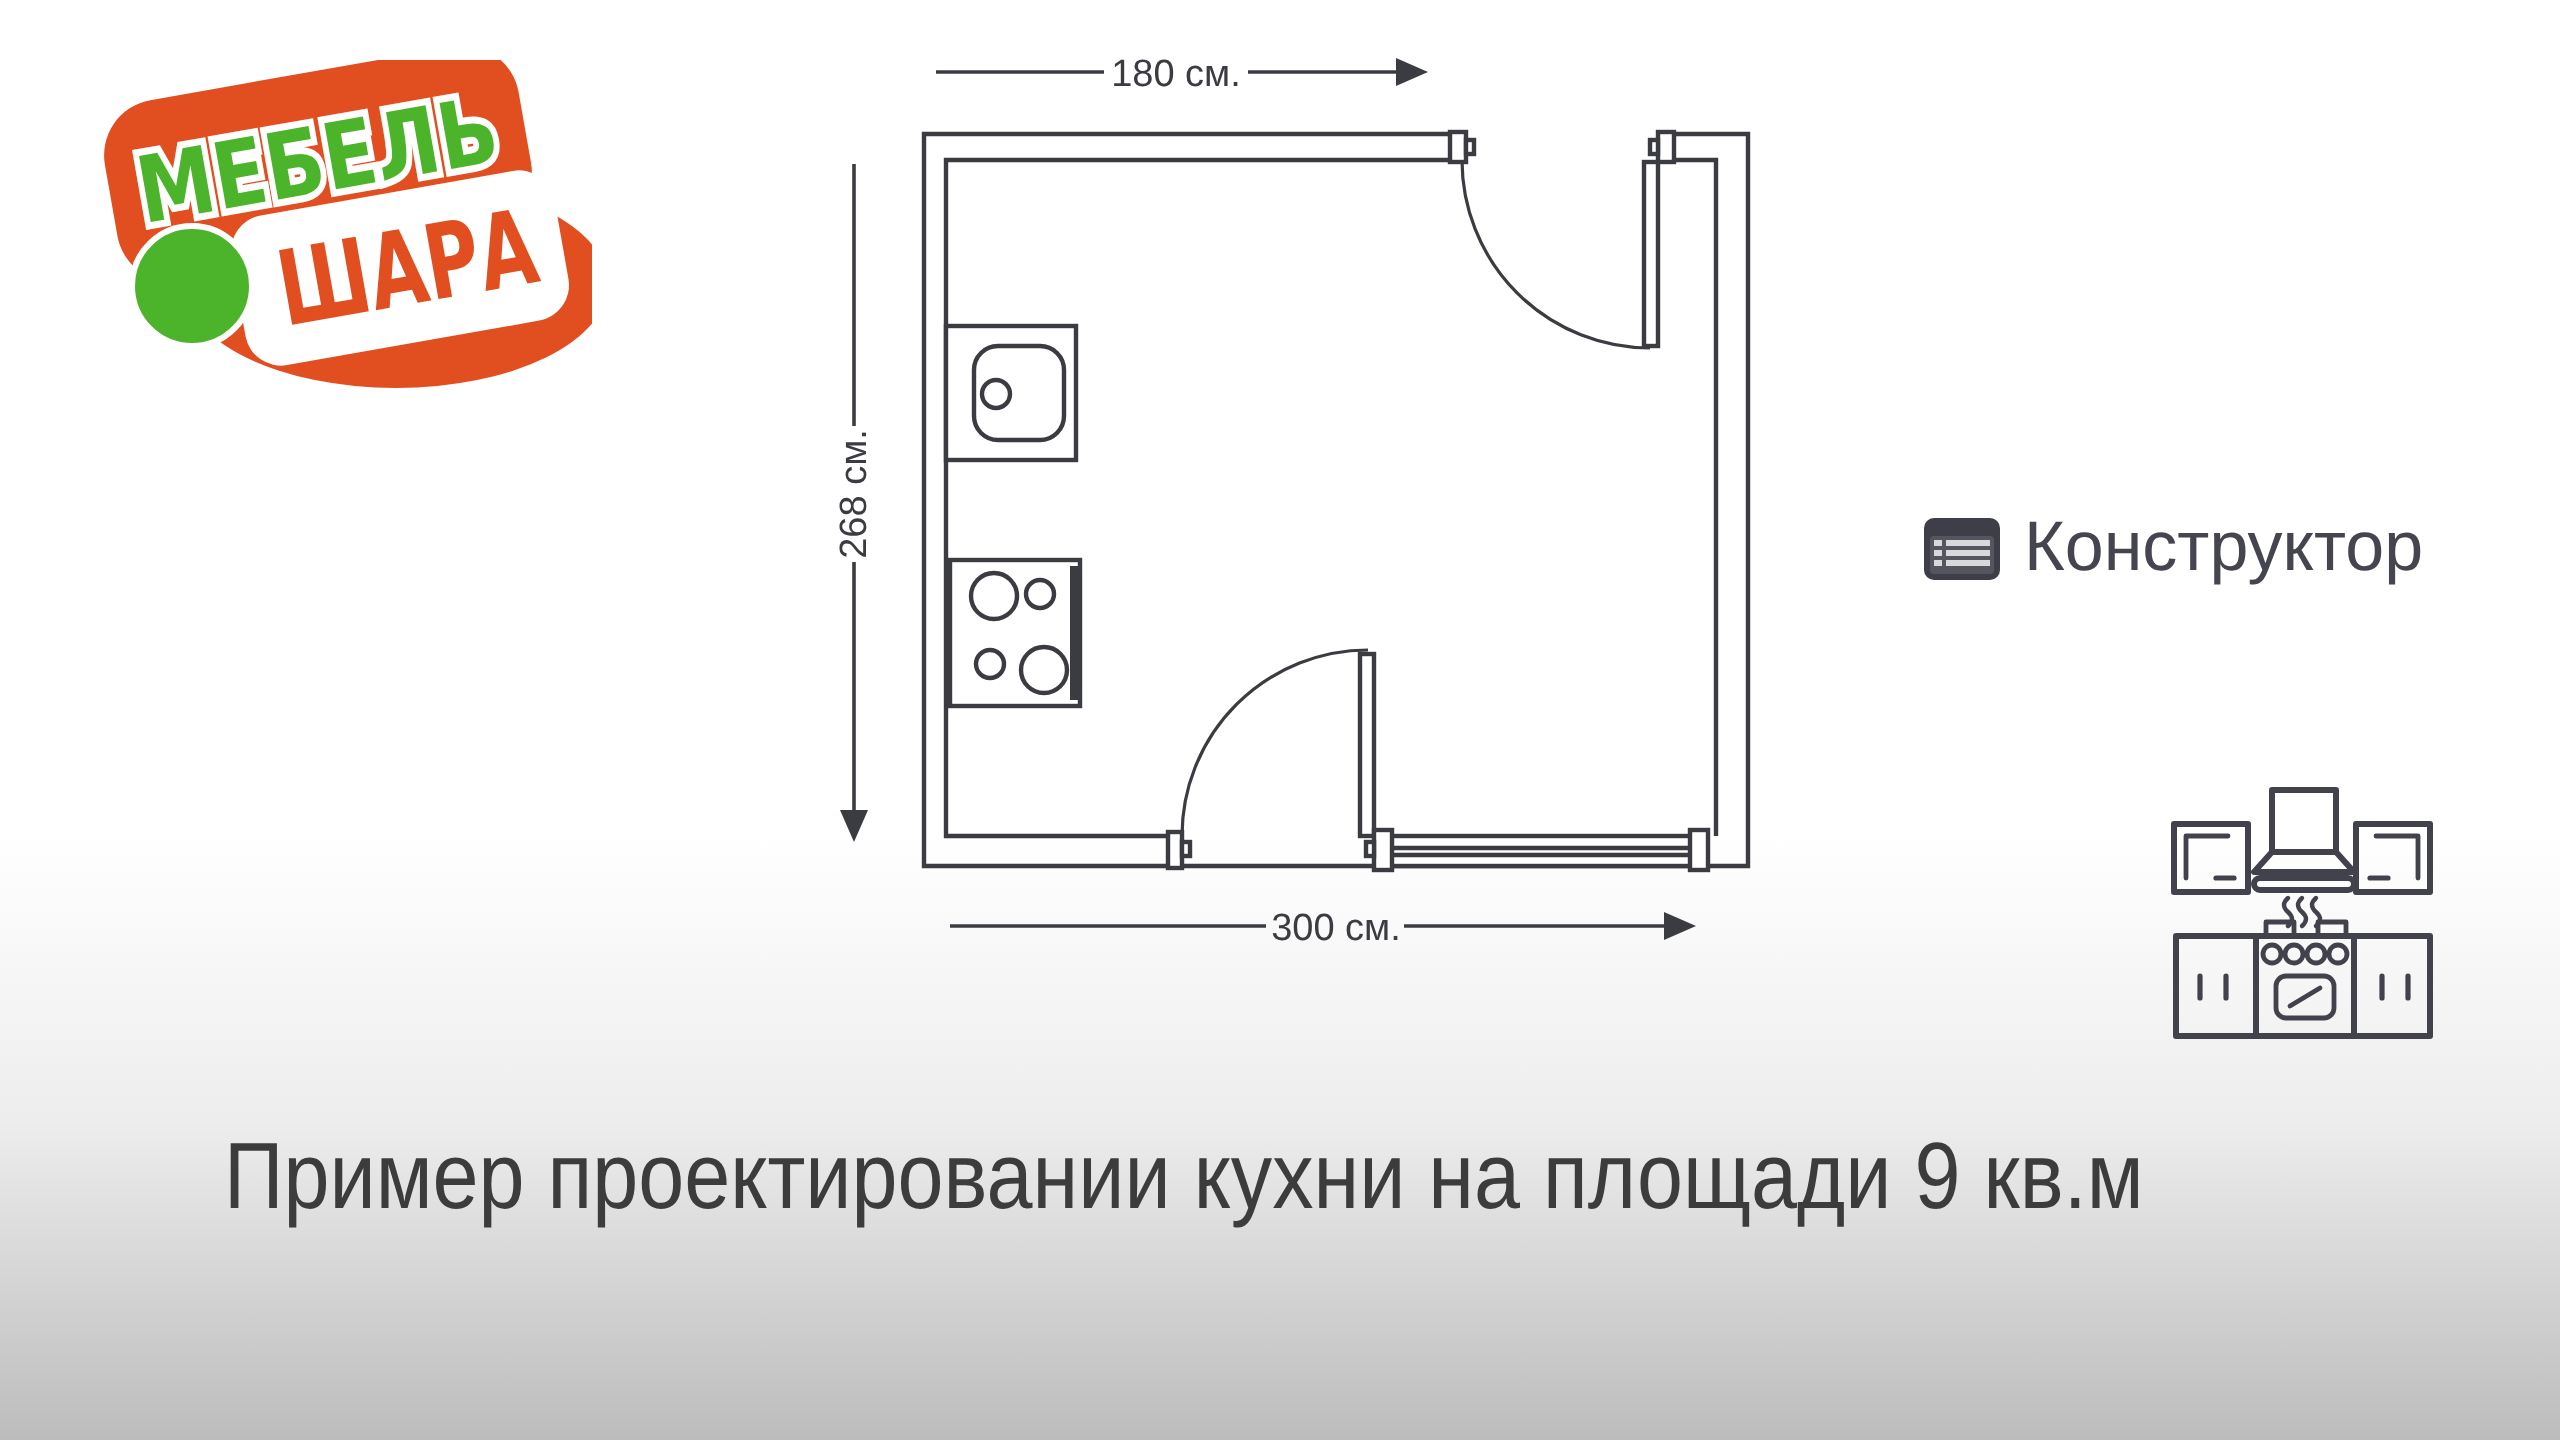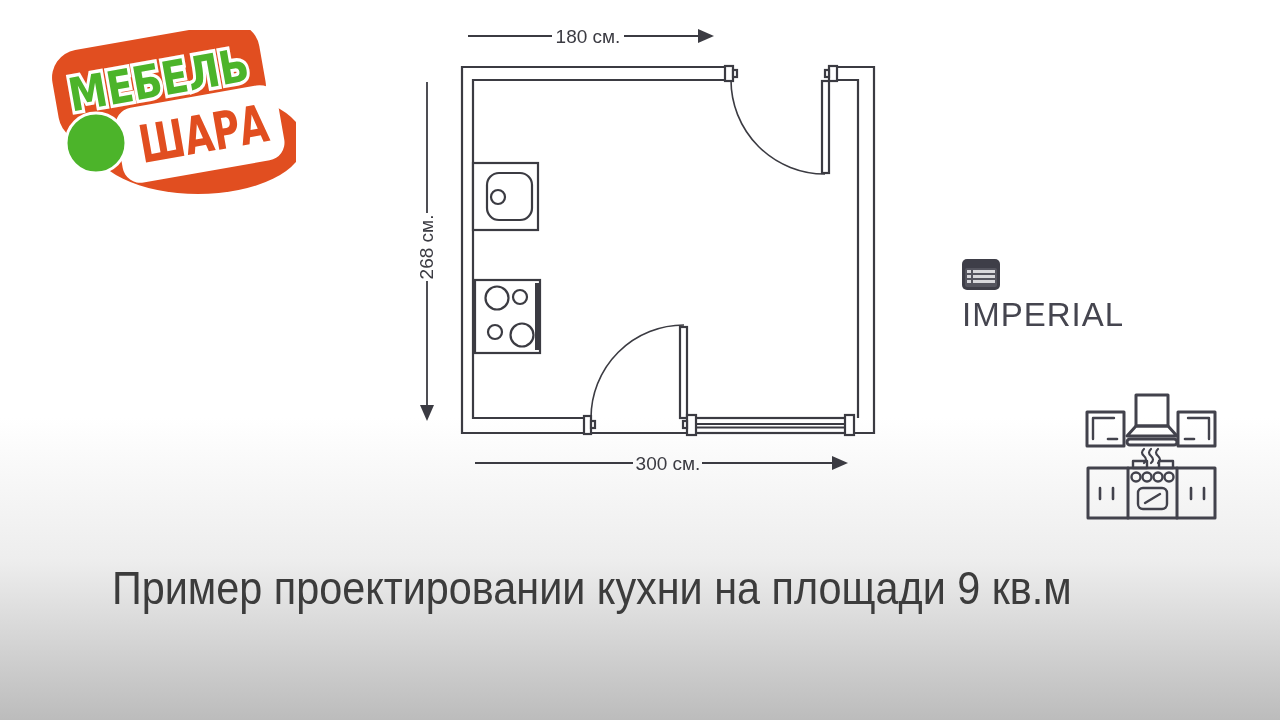--- a/index.html
+++ b/index.html
@@ -133,21 +133,21 @@
     <rect x="4" y="10" width="32" height="19" rx="2" fill="#55555f"></rect>
     <g fill="#d8d8dc">
       <rect x="6" y="12" width="4" height="3"></rect>
         <rect x="12" y="12" width="22" height="3"></rect>
       <rect x="6" y="17" width="4" height="3"></rect>
         <rect x="12" y="17" width="22" height="3"></rect>
       <rect x="6" y="22" width="4" height="3"></rect>
         <rect x="12" y="22" width="22" height="3"></rect>
     </g>
   </svg>
-  <div class="tool-subtitle">IMPERIAL</div>
+  <div class="tool-title">Конструктор</div>
 </div>
 
 <svg class="abs kitchen-icon" viewBox="0 0 136 132" fill="none" stroke="#42424c" stroke-width="3" stroke-linejoin="round" stroke-linecap="round">
 
   <g>
     <rect x="4" y="22" width="37" height="34"></rect>
     <path d="M 10 28 H 31 M 10 28 V 49" stroke-width="2.4"></path>
     <path d="M 25 49 H 34" stroke-width="2.6"></path>
   </g>
   <g>

